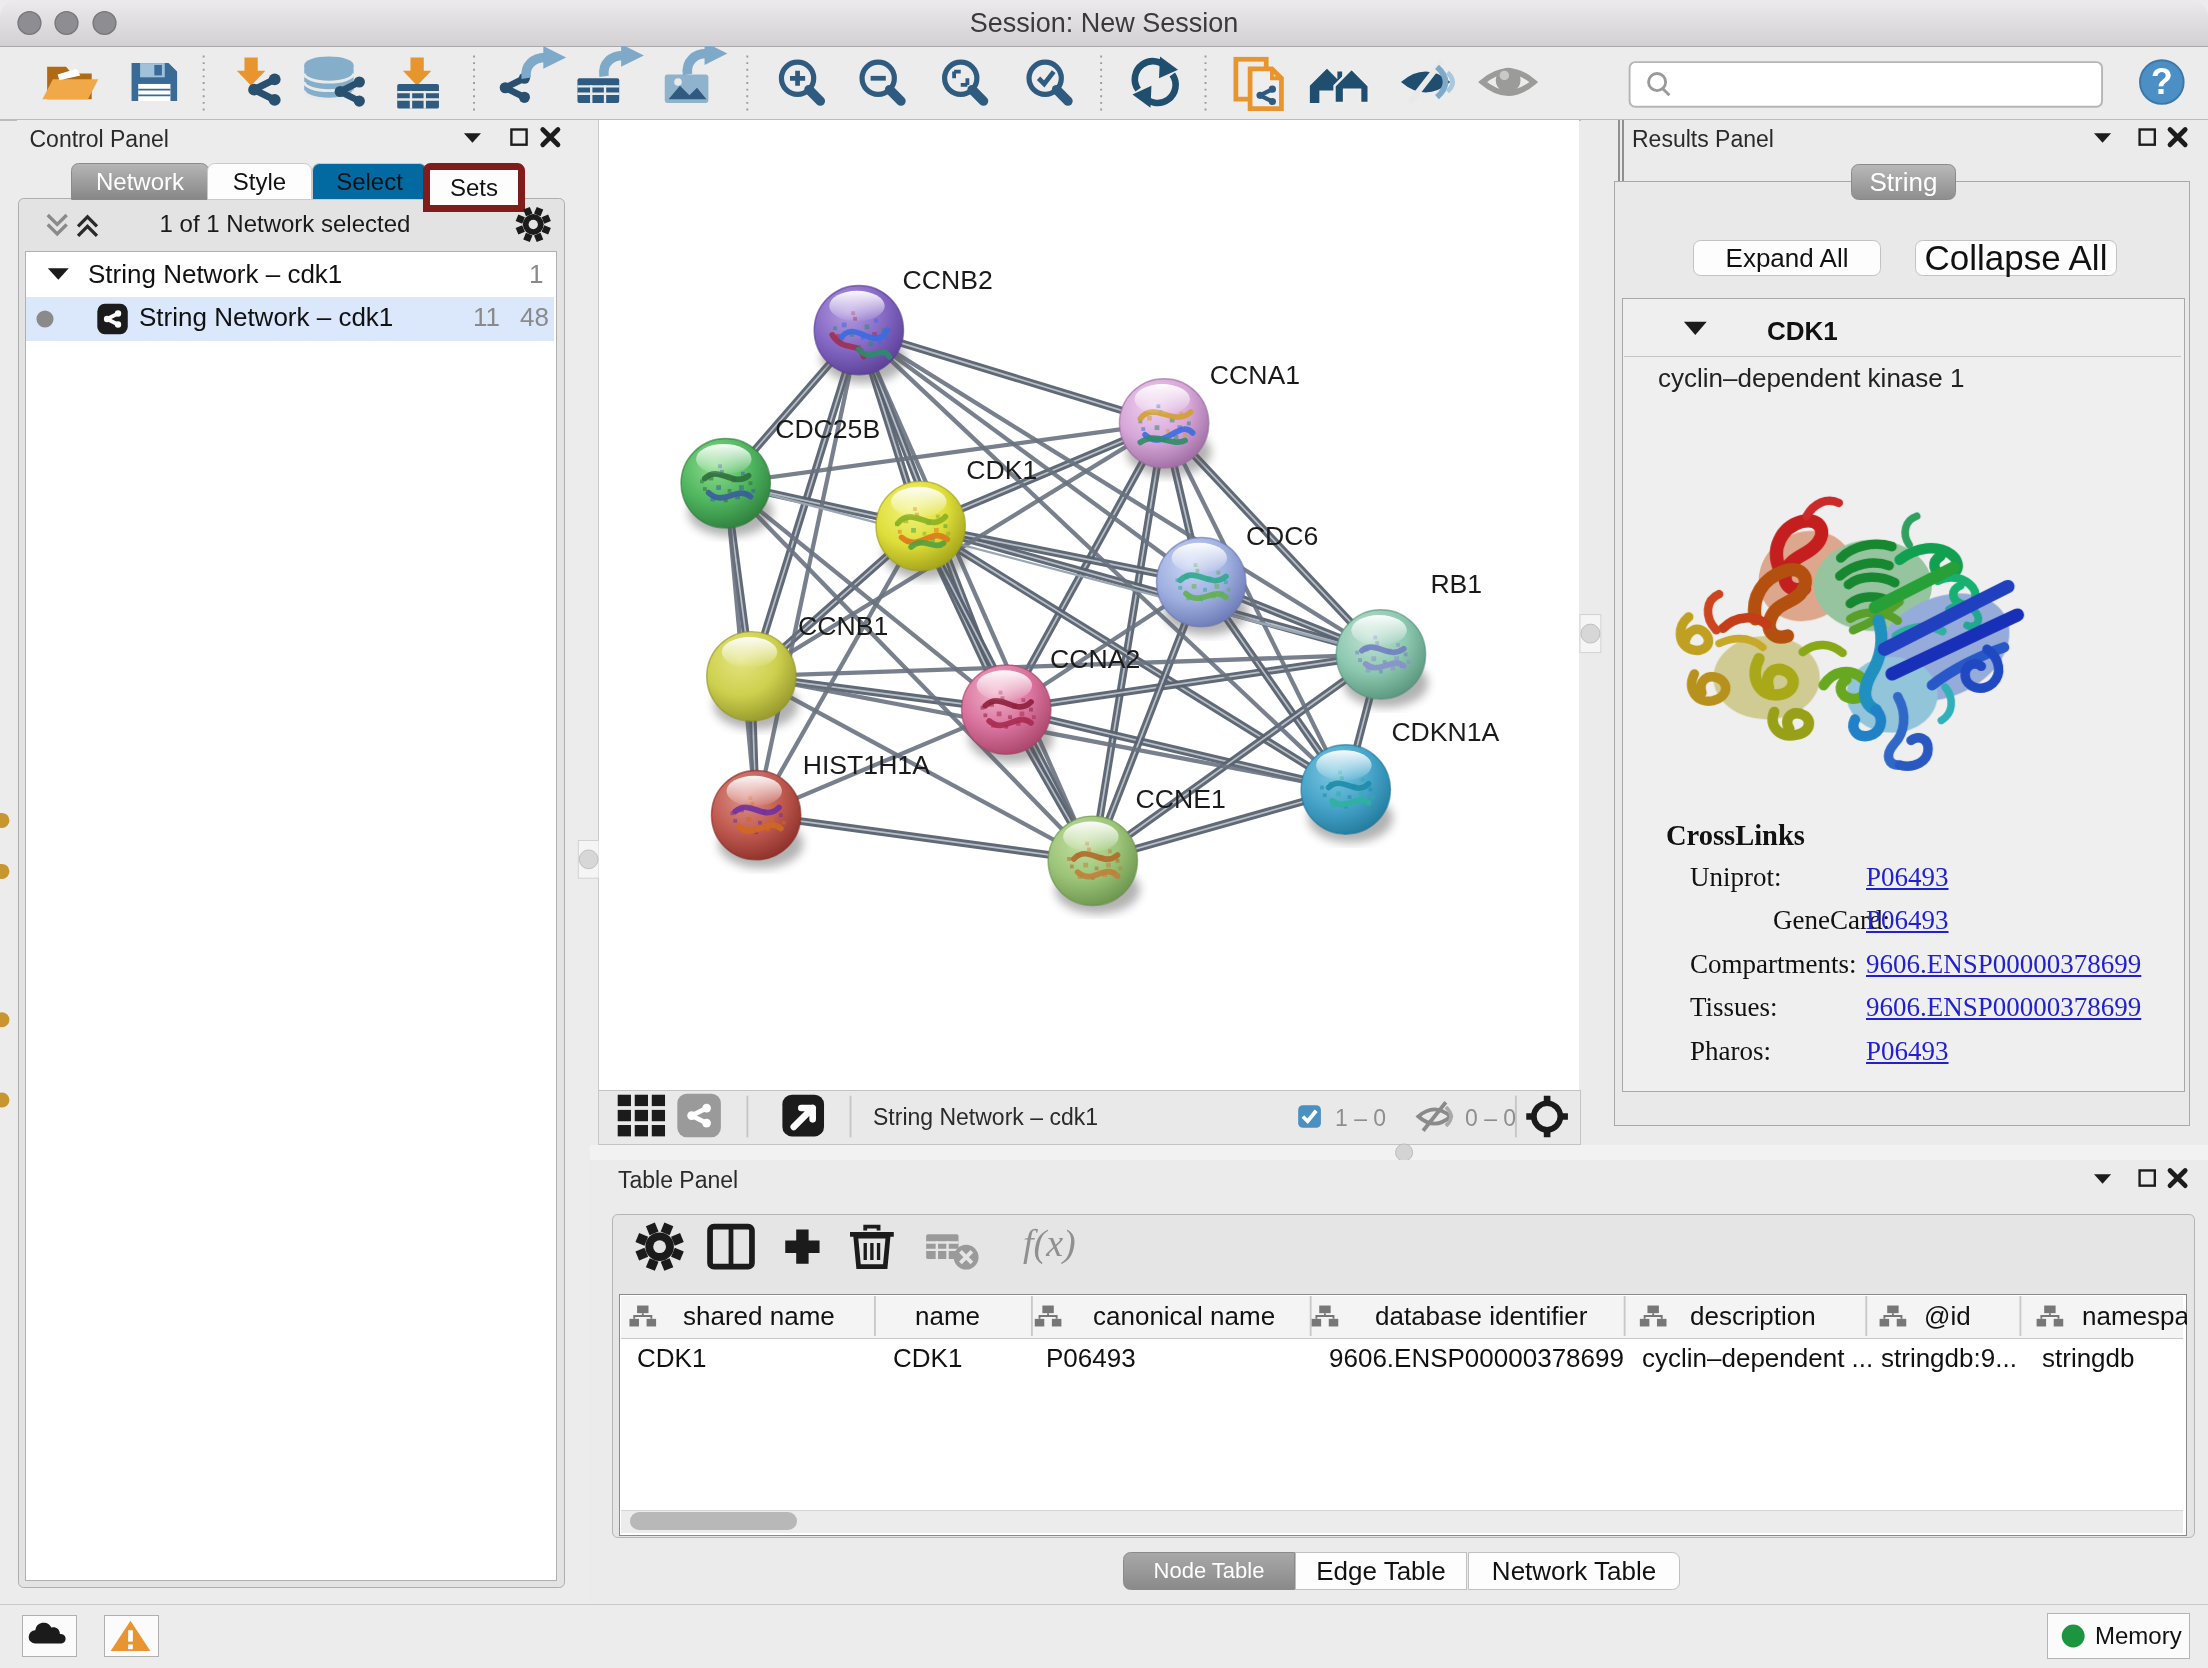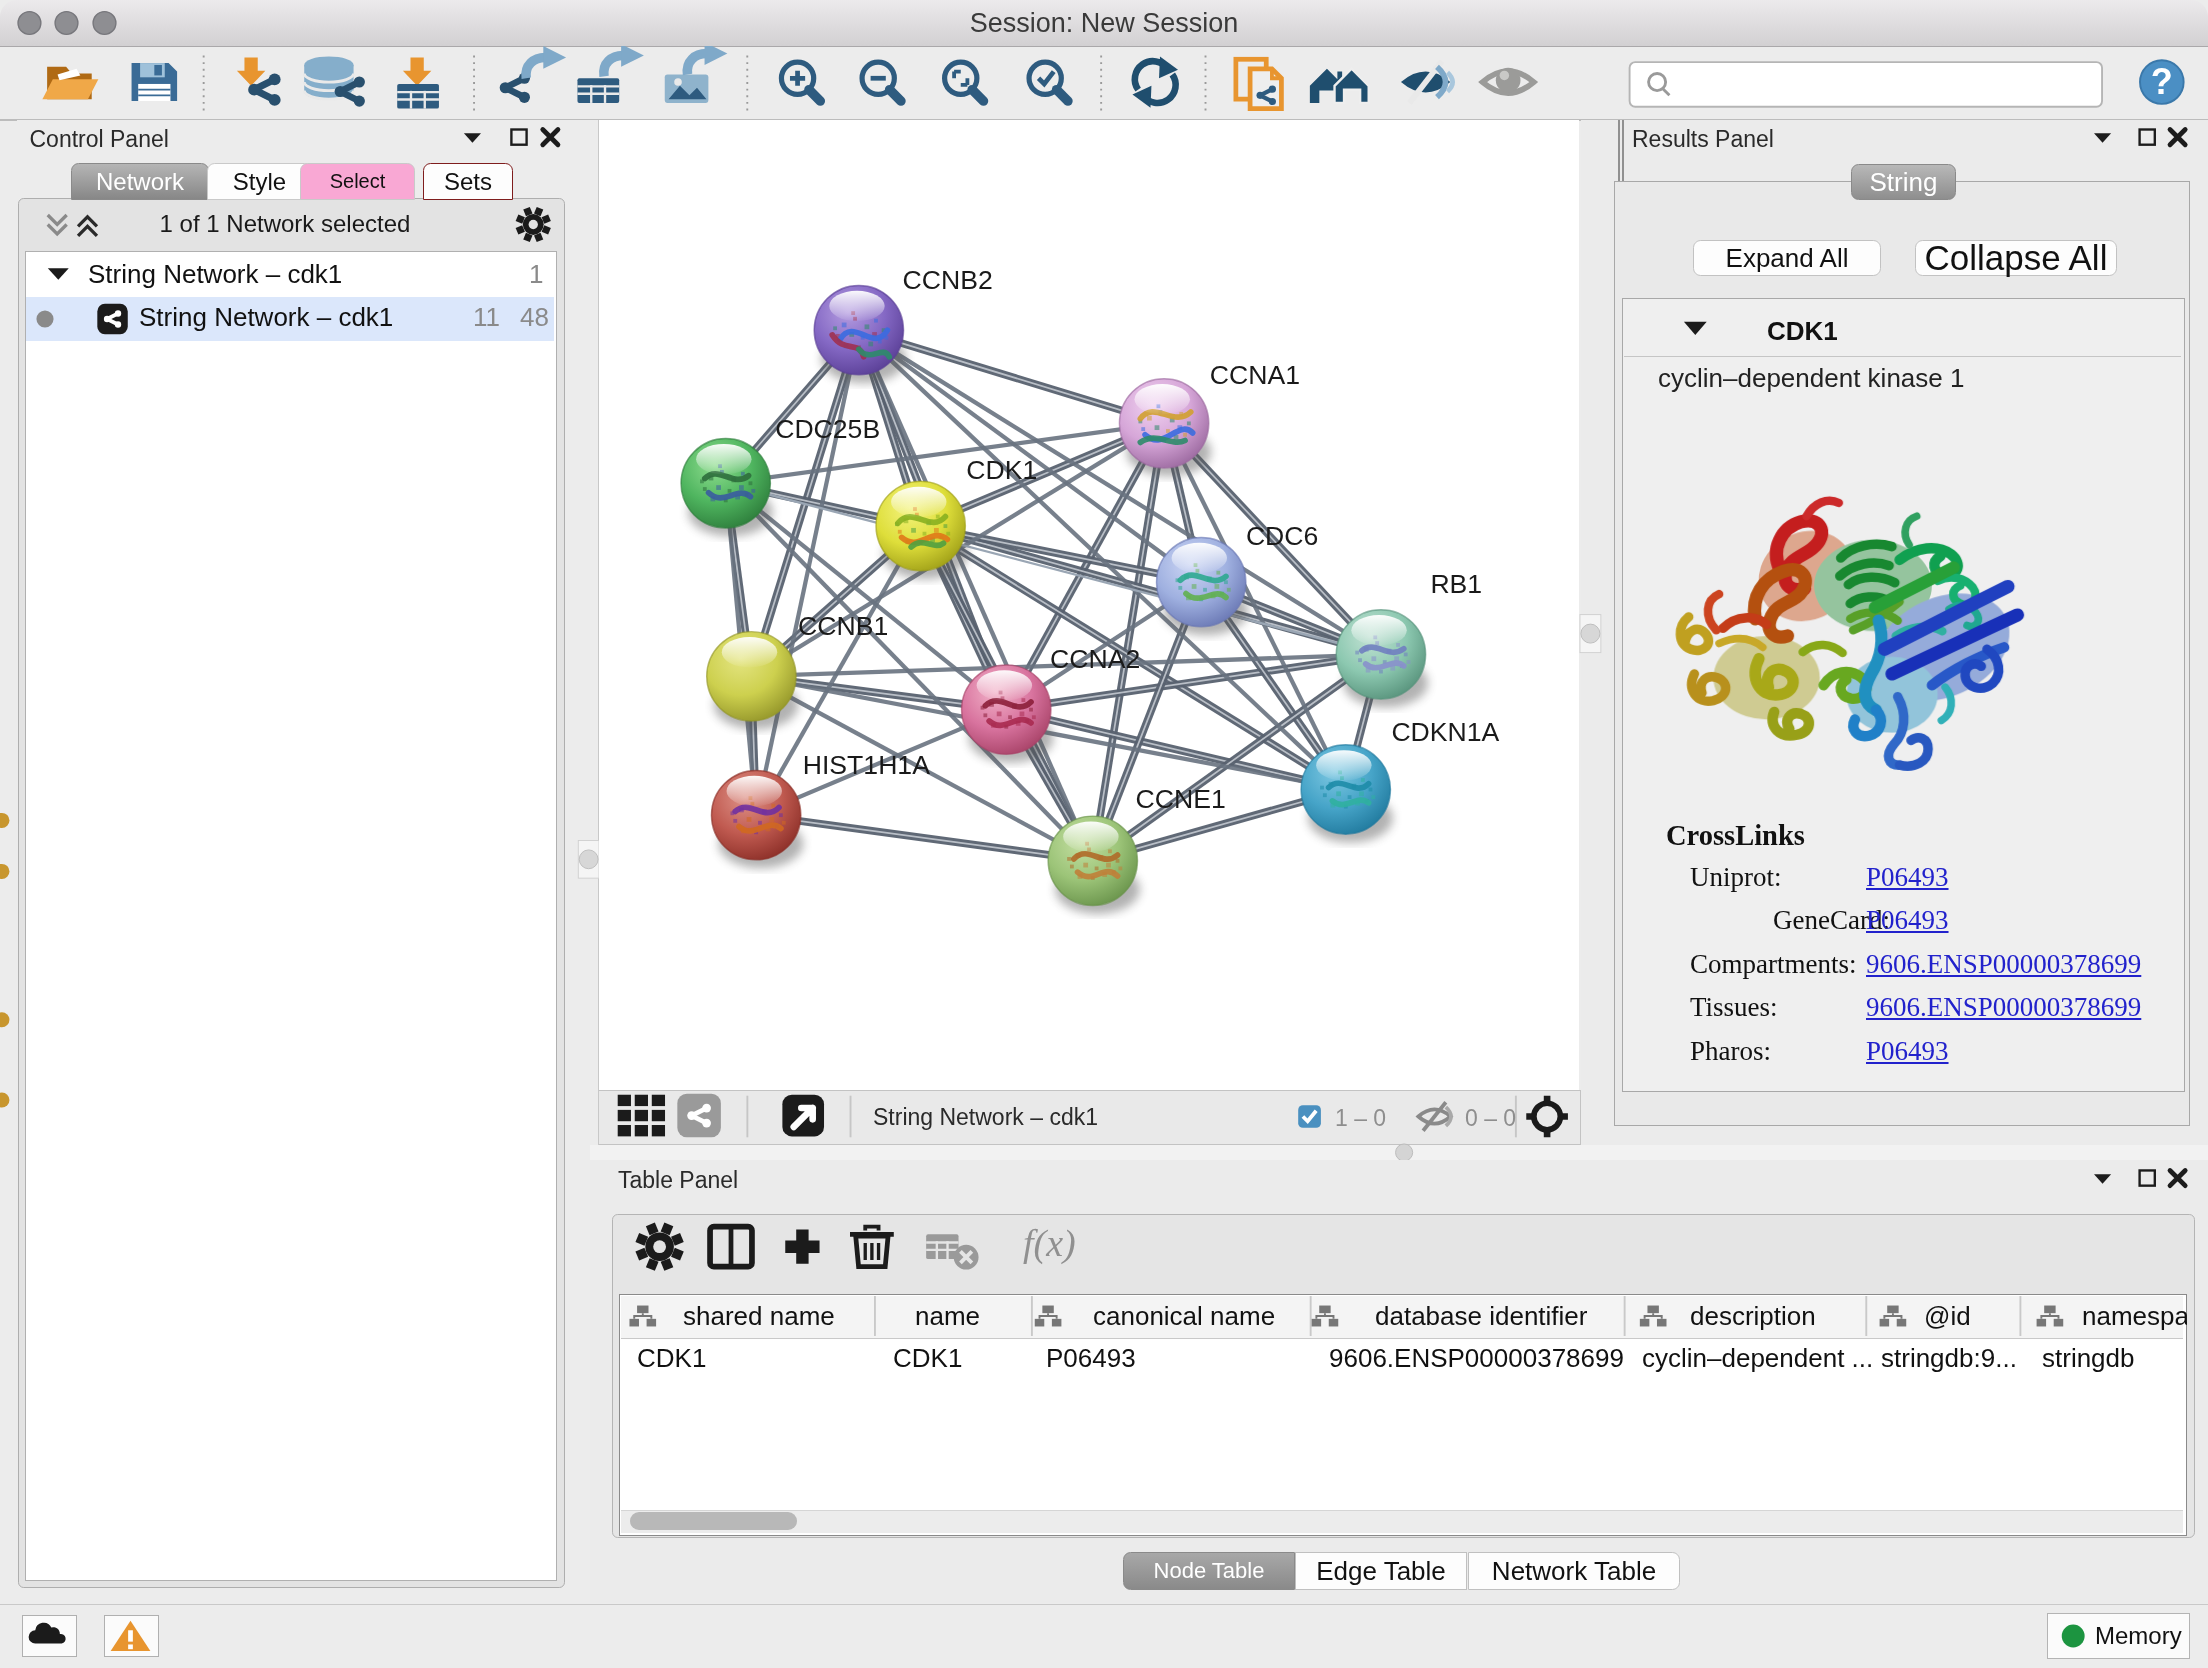--- a/index.html
+++ b/index.html
@@ -127,22 +127,22 @@
 <div class="abs" style="left:17px;top:120px;width:548px;height:1484px;background:#ececec;"></div>
 <div class="abs" style="left:29.5px;top:126px;font-size:23px;color:#2a2a2a;">Control Panel</div>
 <svg width="548" height="38" style="left:17px;top:120px" viewBox="0 0 576 40">
       <path d="M 470 14 L 488 14 L 479 24 Z" fill="#1c1c1c"></path>
       <rect x="520" y="10" width="16" height="16" fill="none" stroke="#1c1c1c" stroke-width="2.5"></rect>
       <path d="M 553 10 L 569 26 M 569 10 L 553 26" stroke="#1c1c1c" stroke-width="5" stroke-linecap="round"></path>
     </svg>
 <div class="abs" style="left:18px;top:198px;width:545px;height:1388px;background:#e3e3e3;border:1px solid #aeaeae;border-radius:5.7px;"></div>
 <div class="abs" style="left:71px;top:163px;width:136px;height:35px;background:linear-gradient(#b5b5b5,#878787);color:#fff;border:1px solid #8a8a8a;border-radius:7.6px 7.6px 0 0;font-size:24px;display:flex;align-items:center;justify-content:center;">Network</div>
     <div class="abs" style="left:207px;top:163px;width:103px;height:35px;background:#fdfdfd;color:#111;border:1px solid #c9c9c9;border-radius:7.6px 7.6px 0 0;font-size:24px;display:flex;align-items:center;justify-content:center;">Style</div>
-    <div class="abs" style="left:300px;top:163px;width:113px;height:35px;background:#f9a8d4;color:#111;border:1px solid #c9c9c9;border-radius:7.6px 7.6px 0 0;font-size:20px;display:flex;align-items:center;justify-content:center;">Select</div>
-    <div class="abs" style="left:423px;top:163px;width:88px;height:35px;background:#fdfdfd;color:#111;border:1px solid #7f1d1d;border-radius:7.6px 7.6px 0 0;font-size:24px;display:flex;align-items:center;justify-content:center;">Sets</div>
+    <div class="abs" style="left:312px;top:163px;width:113px;height:35px;background:#0369a1;color:#111;border:1px solid #c9c9c9;border-radius:7.6px 7.6px 0 0;font-size:24px;display:flex;align-items:center;justify-content:center;">Select</div>
+    <div class="abs" style="left:423px;top:163px;width:88px;height:35px;background:#fdfdfd;color:#111;border:7px solid #7f1d1d;border-radius:7.6px 7.6px 0 0;font-size:24px;display:flex;align-items:center;justify-content:center;">Sets</div>
     <svg width="545" height="53" style="left:18px;top:198px" viewBox="0 0 573 56">
 <path d="M 30 18 L 40 28 L 50 18 M 30 28 L 40 38 L 50 28" stroke="#8a8a8a" stroke-width="3.5" fill="none"></path>
 <path d="M 62 30 L 72 20 L 82 30 M 62 40 L 72 30 L 82 40" stroke="#2a2a2a" stroke-width="3.5" fill="none"></path>
 <rect x="552.9796110577926" y="29.942848970621583" width="7.48" height="7.48" fill="#1b1b1b" transform="rotate(22.5 556.7196110577926 33.682848970621585)"></rect>
       <rect x="544.9428489706215" y="37.97961105779261" width="7.48" height="7.48" fill="#1b1b1b" transform="rotate(67.5 548.6828489706215 41.71961105779261)"></rect>
       <rect x="533.5771510293785" y="37.97961105779261" width="7.48" height="7.48" fill="#1b1b1b" transform="rotate(112.5 537.3171510293785 41.71961105779261)"></rect>
       <rect x="525.5403889422074" y="29.942848970621583" width="7.48" height="7.48" fill="#1b1b1b" transform="rotate(157.5 529.2803889422074 33.682848970621585)"></rect>
       <rect x="525.5403889422074" y="18.57715102937842" width="7.48" height="7.48" fill="#1b1b1b" transform="rotate(202.49999999999997 529.2803889422074 22.31715102937842)"></rect>
       <rect x="533.5771510293785" y="10.540388942207393" width="7.48" height="7.48" fill="#1b1b1b" transform="rotate(247.49999999999997 537.3171510293785 14.280388942207393)"></rect>
       <rect x="544.9428489706215" y="10.540388942207391" width="7.48" height="7.48" fill="#1b1b1b" transform="rotate(292.50000000000006 548.6828489706215 14.280388942207392)"></rect>

